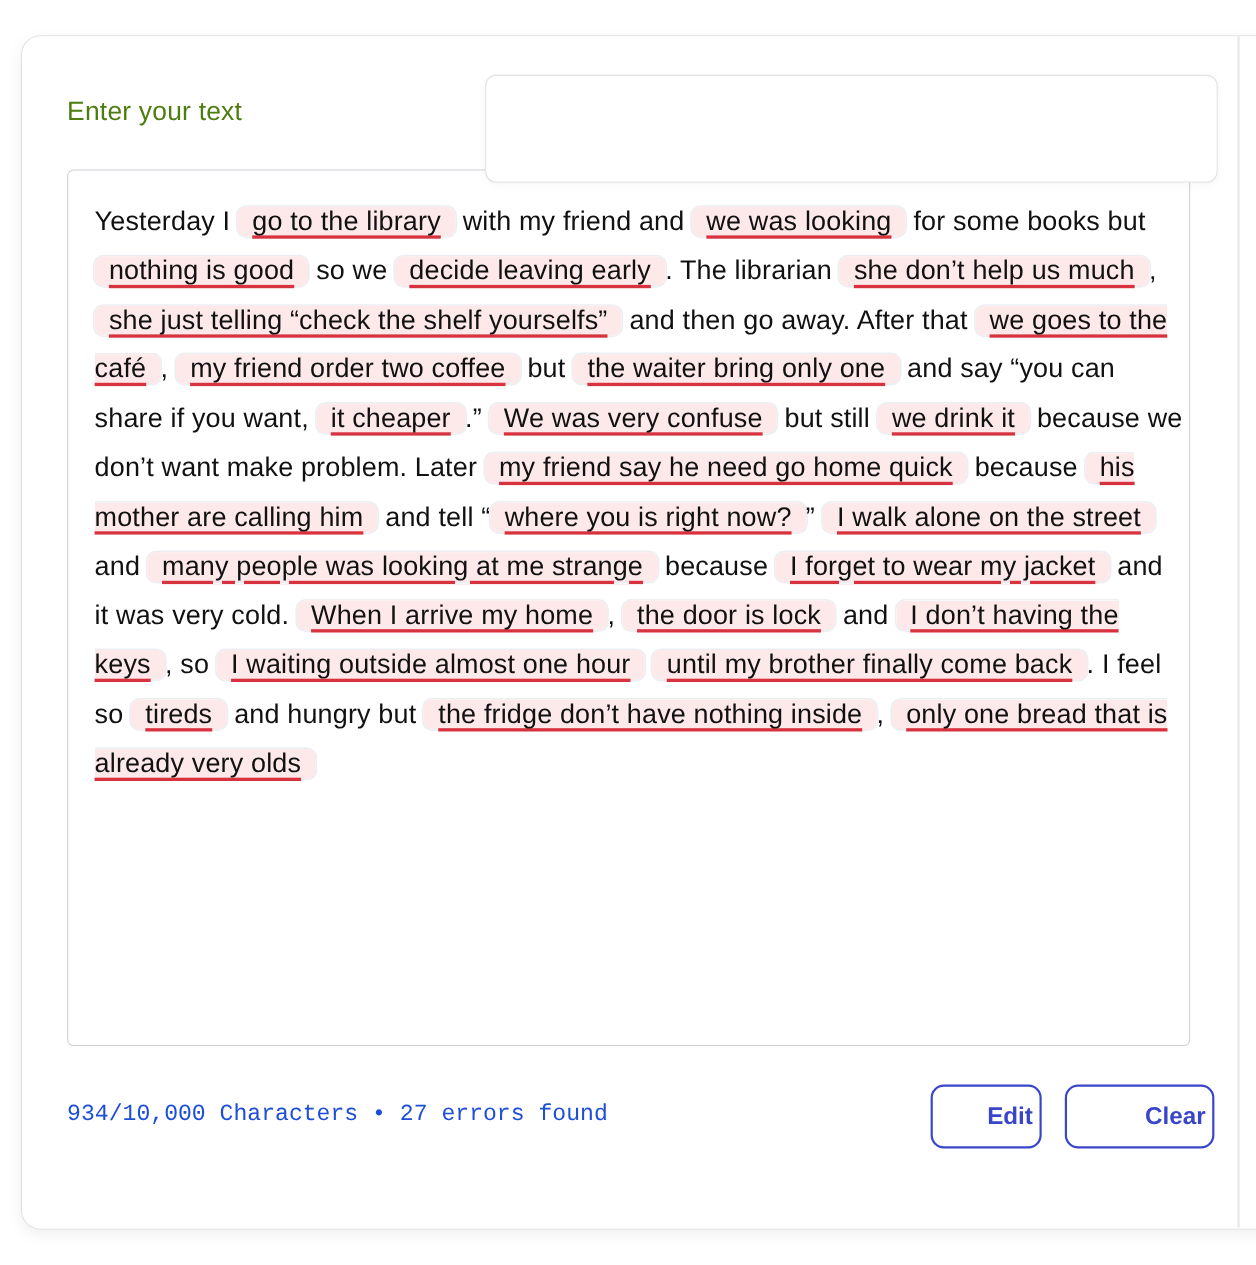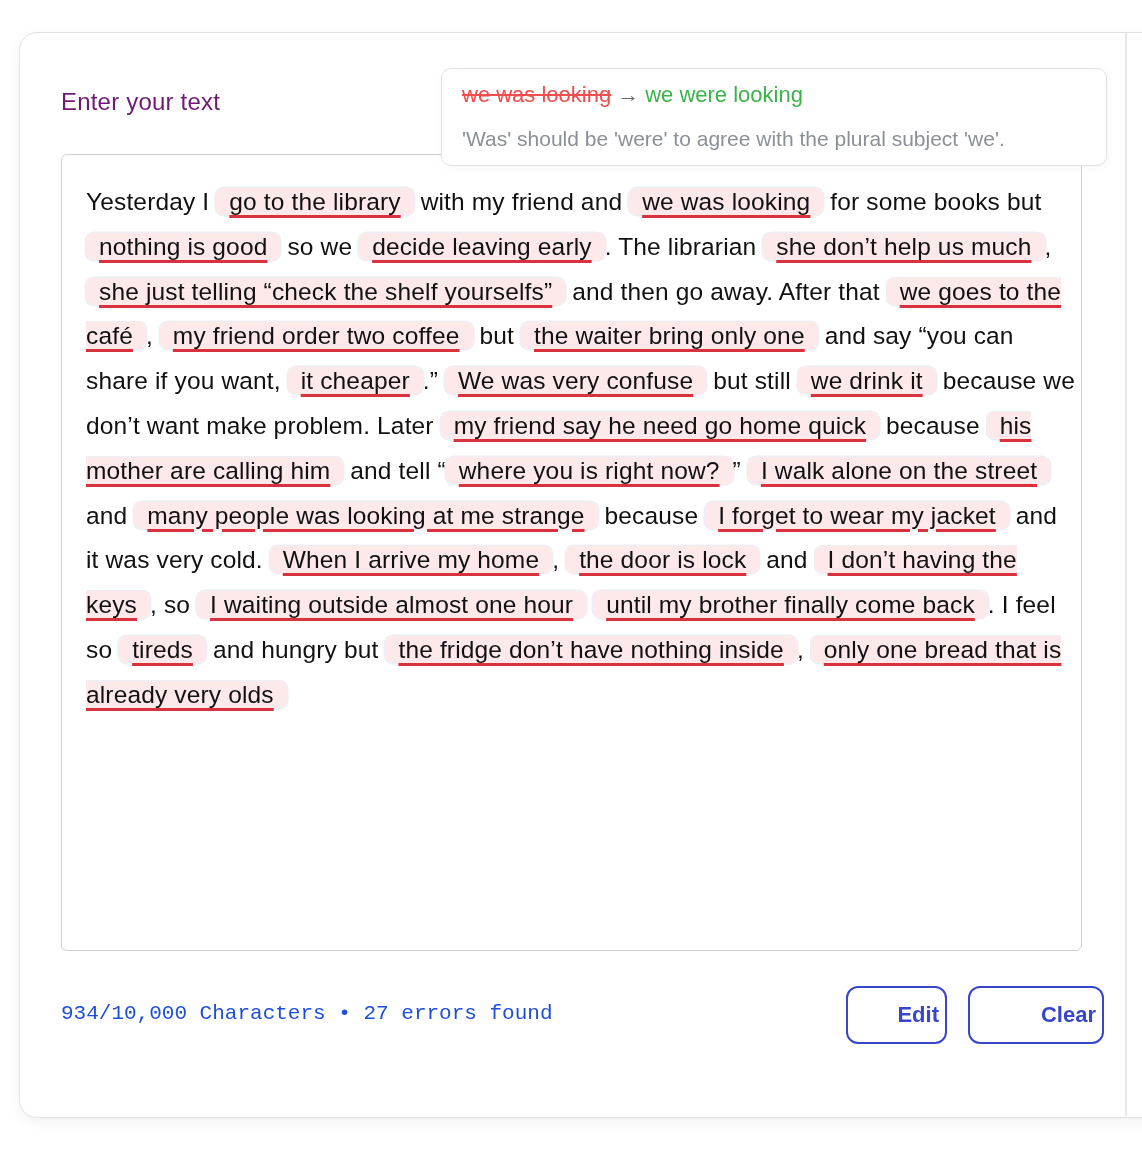--- a/index.html
+++ b/index.html
@@ -1,19 +1,19 @@
 <!DOCTYPE html>
 <html><head>
 <meta charset="utf-8">
 <style>
   html,body{margin:0;padding:0;background:#fff;}
   body{width:1142px;height:1150px;position:relative;overflow:hidden;font-family:"Liberation Sans",sans-serif;}
   .card{position:absolute;left:19px;top:32px;width:1160px;height:1084px;border:1.5px solid #e2e3e8;border-radius:18px;background:#fff;box-shadow:0 4px 14px rgba(0,0,0,0.06);}
   .divider{position:absolute;left:1125px;top:33px;width:1.5px;height:1083px;background:#e6e7ec;}
-  .label{position:absolute;left:61px;top:88px;font-size:24px;color:#701a75;letter-spacing:0.2px;}
+  .label{position:absolute;left:61px;top:88px;font-size:24px;color:#4d7c0f;letter-spacing:0.2px;}
   .editor{position:absolute;left:61px;top:154px;width:1021px;height:797px;border:1.5px solid #ccd0d8;border-radius:6px;background:#fff;box-sizing:border-box;}
   .text{position:absolute;left:86px;top:180px;width:990px;font-size:24.5px;line-height:44.8px;color:#111;letter-spacing:0.15px;word-spacing:0px;}
   .err{background:#fde8ea;border-radius:8px;box-shadow:0 0 0 1.5px #eceef2;text-decoration:underline;text-decoration-color:#d8323f;text-decoration-thickness:3px;text-underline-offset:5px;padding:0 13px;cursor:pointer;}
   .tooltip{position:absolute;left:441px;top:68px;width:666px;height:98px;border:1.5px solid #e2e3e8;border-radius:10px;background:#fff;box-sizing:border-box;box-shadow:0 2px 8px rgba(0,0,0,0.04);}
   .tip-row{position:absolute;left:20px;top:13px;font-size:22px;}
   .wrong{color:#ef4e4e;text-decoration:line-through;}
   .arrow{color:#666b73;margin:0 6px;}
   .right{color:#3bb24a;}
   .explain{position:absolute;left:20px;top:58px;font-size:21px;color:#8a8f98;white-space:nowrap;}
   .status{position:absolute;left:61px;top:1002px;font-size:21px;color:#1d4ed8;font-family:Liberation Mono, monospace;}
@@ -26,24 +26,20 @@
 
 <div class="card"></div>
 <div class="divider"></div>
 
 <div class="label">Enter your text</div>
 
 <div class="editor"></div>
 <div class="text" id="editor-text"><span>Yesterday I </span><span class="err">go to the library</span><span> with my friend and </span><span class="err">we was looking</span><span> for some books but </span><span class="err">nothing is good</span><span> so we </span><span class="err">decide leaving early</span><span>. The librarian </span><span class="err">she don’t help us much</span><span>, </span><span class="err">she just telling “check the shelf yourselfs”</span><span> and then go away. After that </span><span class="err">we goes to the café</span><span>, </span><span class="err">my friend order two coffee</span><span> but </span><span class="err">the waiter bring only one</span><span> and say “you can share if you want, </span><span class="err">it cheaper</span><span>.” </span><span class="err">We was very confuse</span><span> but still </span><span class="err">we drink it</span><span> because we don’t want make problem. Later </span><span class="err">my friend say he need go home quick</span><span> because </span><span class="err">his mother are calling him</span><span> and tell “</span><span class="err">where you is right now?</span><span>” </span><span class="err">I walk alone on the street</span><span> and </span><span class="err">many people was looking at me strange</span><span> because </span><span class="err">I forget to wear my jacket</span><span> and it was very cold. </span><span class="err">When I arrive my home</span><span>, </span><span class="err">the door is lock</span><span> and </span><span class="err">I don’t having the keys</span><span>, so </span><span class="err">I waiting outside almost one hour</span><span> </span><span class="err">until my brother finally come back</span><span>. I feel so </span><span class="err">tireds</span><span> and hungry but </span><span class="err">the fridge don’t have nothing inside</span><span>, </span><span class="err">only one bread that is already very olds</span></div>
 
 <div class="tooltip">
-  <div class="tip-row">
-    <span class="wrong">we was looking</span><span class="arrow">→</span><span class="right">we were looking</span>
-  </div>
-  <div class="explain">'Was' should be 'were' to agree with the plural subject 'we'.</div>
 </div>
 
 <div class="status">
   <span>934/10,000 Characters</span>
   <span>•</span>
   <span>27 errors found</span>
 </div>
 
 <button class="btn btn-edit">Edit</button>
 <button class="btn btn-clear">Clear</button>

